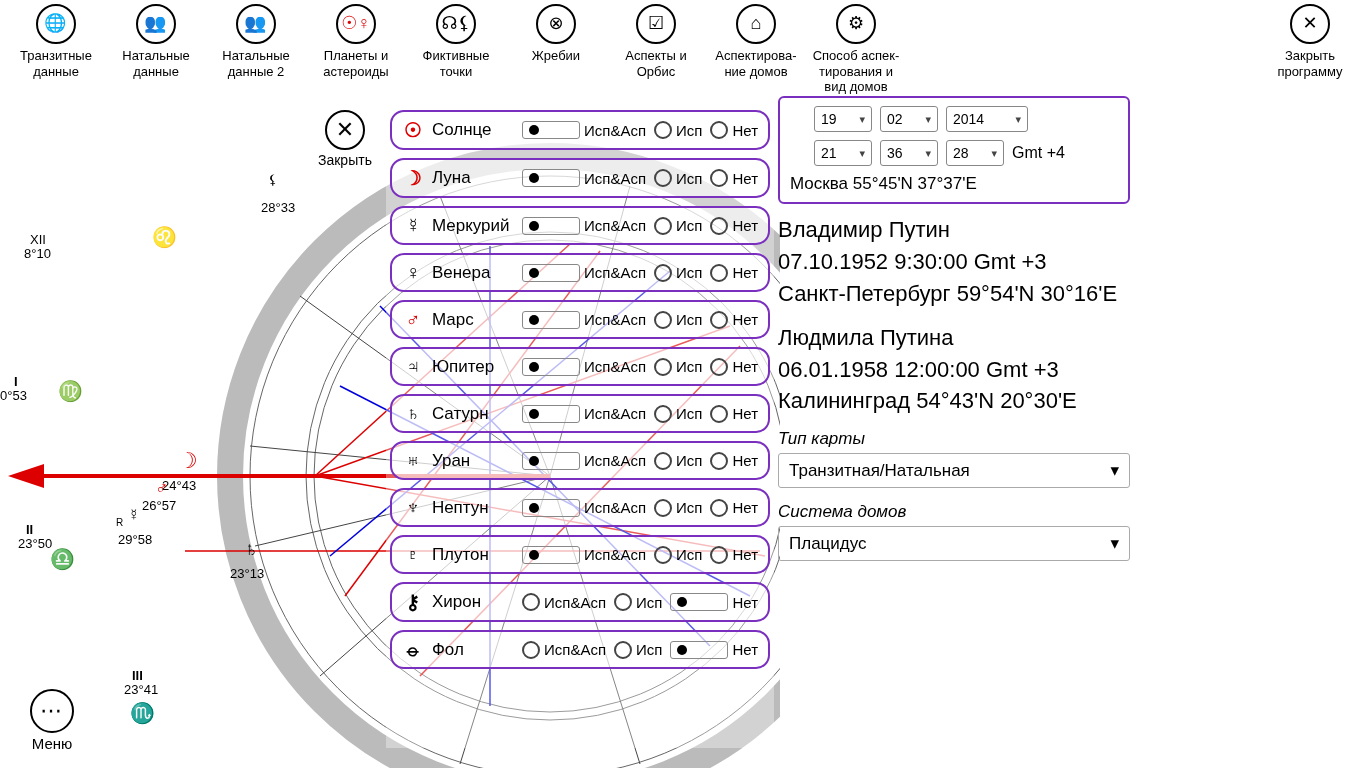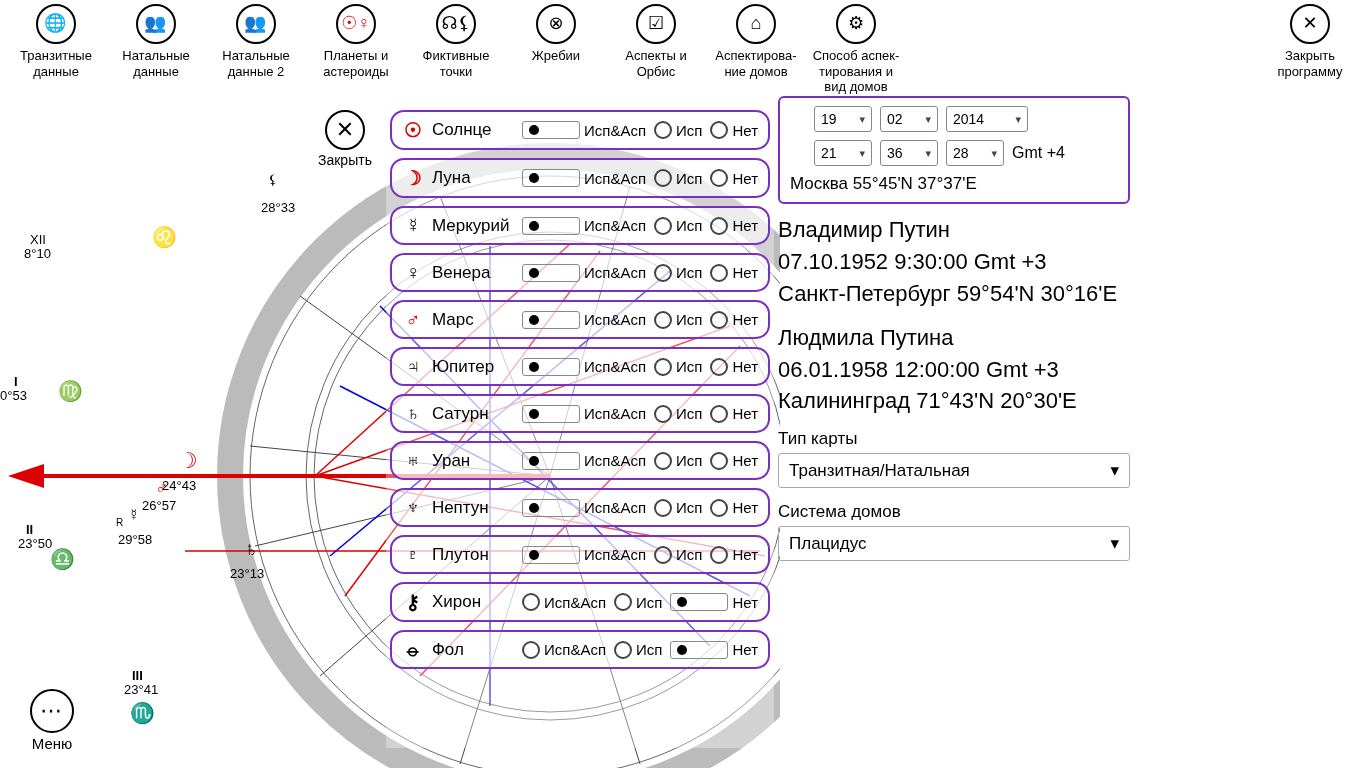--- a/index.html
+++ b/index.html
@@ -38,21 +38,21 @@
   .rpanel { position:absolute; left:778px; top:0; width:352px; }
   .rpanel .box { border:2px solid #7a2fbf; border-radius:6px; padding:8px 10px; margin-bottom:10px; }
   .daterow, .timerow { display:flex; align-items:center; gap:8px; margin-bottom:8px;padding-left:24px; }
   .sel { border:1px solid #888; border-radius:3px; padding:4px 6px; display:inline-flex; align-items:center; gap:10px; cursor:pointer; min-width:58px; justify-content:space-between; }
   .sel .caret { font-size:11px; color:#444; }
   .gmt { font-size:16px; }
   .loc { font-size:17px; }
 
   .natalbox { margin-bottom:12px; font-size:22px; line-height:1.45; }
 
-  .label { font-size:17px; margin:4px 0 4px 0; }
+  .label { font-size:17px; margin:4px 0 4px 0;font-style:italic; }
   .ddl { border:1px solid #aaa; border-radius:3px; padding:6px 10px; display:flex; justify-content:space-between; align-items:center; cursor:pointer; font-size:17px; }
 
   
   .menu-btn { position:absolute; left:30px; bottom:16px; text-align:center; font-size:15px; }
   .menu-btn .circ { width:44px; height:44px; border:2px solid #000; border-radius:50%; display:flex; align-items:center; justify-content:center; font-size:22px; margin:0 auto 2px; cursor:pointer; background:#fff; letter-spacing:2px;}
 
   .g-red { color:#d00; }
   .g-black { color:#000; }
 </style>
 </head>
@@ -308,21 +308,21 @@
 
     <div class="natalbox">
       <div>Владимир Путин</div>
       <div>07.10.1952 9:30:00  Gmt +3</div>
       <div>Санкт-Петербург  59°54'N  30°16'E</div>
     </div>
 
     <div class="natalbox">
       <div>Людмила Путина</div>
       <div>06.01.1958 12:00:00  Gmt +3</div>
-      <div>Калининград  71°43'N  20°30'E</div>
+      <div>Калининград  54°43'N  20°30'E</div>
     </div>
 
     <div class="label">Тип карты</div>
     <div class="ddl">
         <span>Транзитная/Натальная</span>
         <span class="caret">▾</span>
       </div>
 
     <div class="label" style="margin-top:14px">Система домов</div>
     <div class="ddl">

